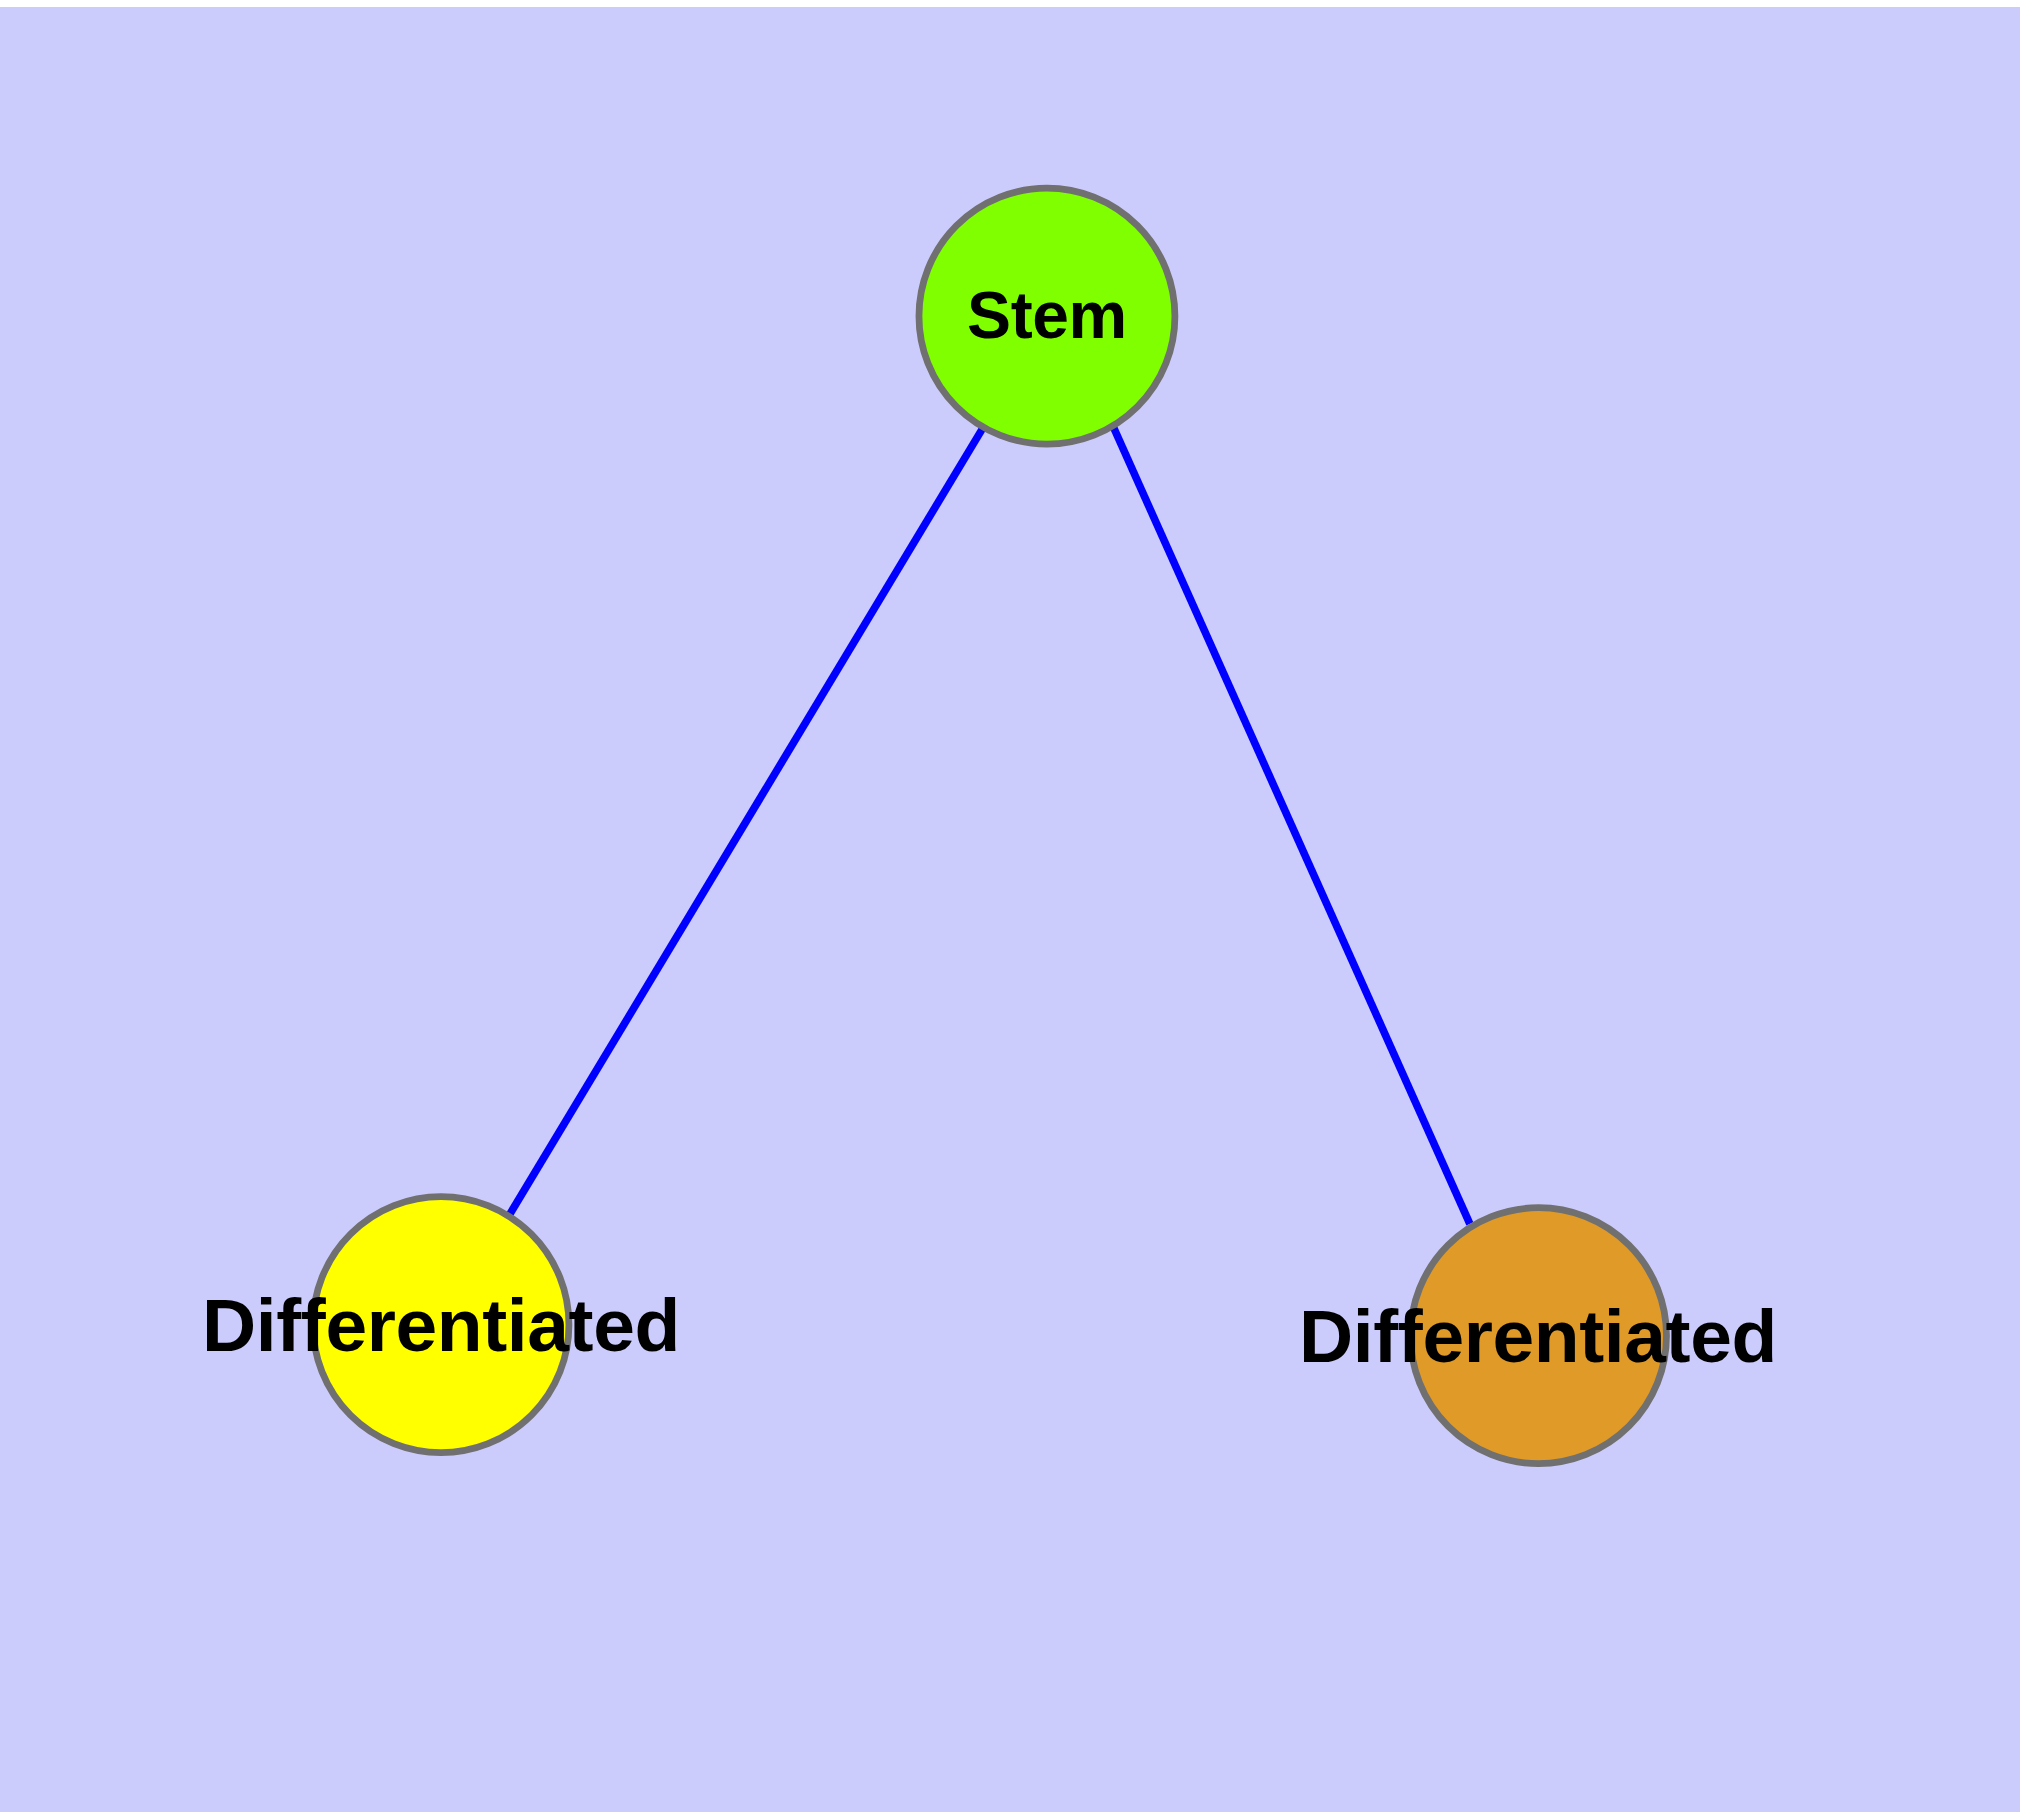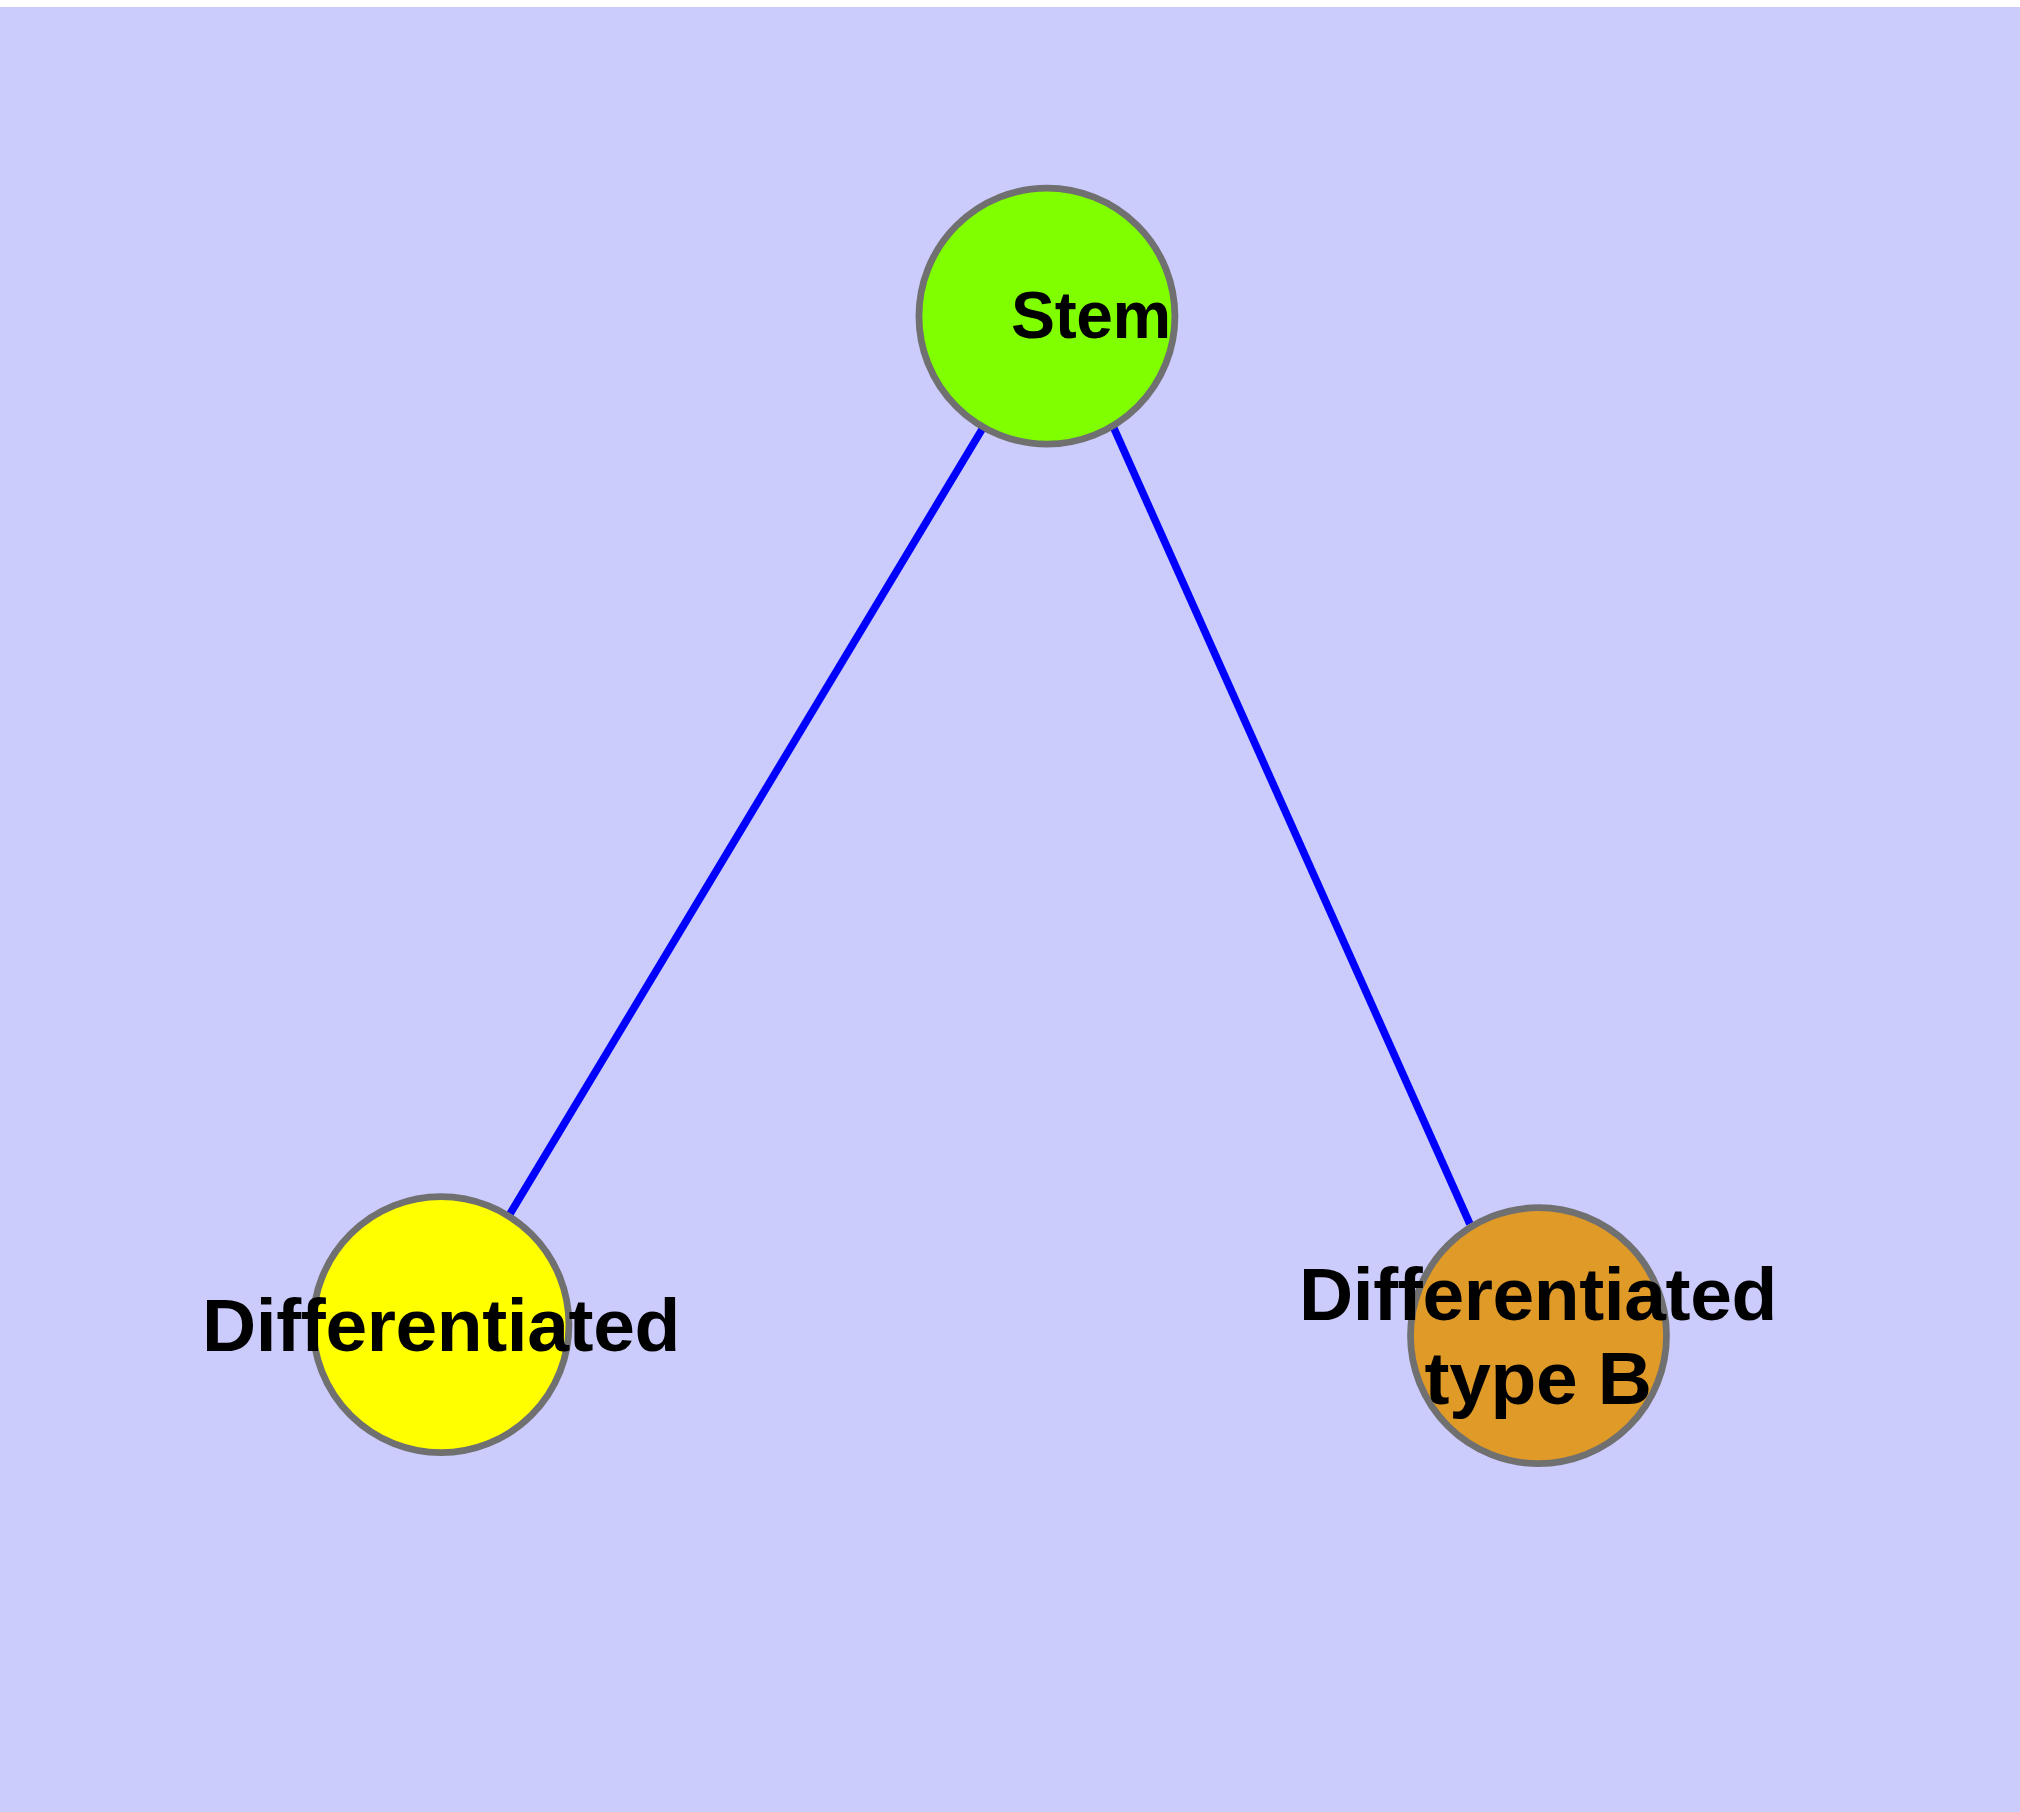--- a/index.html
+++ b/index.html
@@ -48,21 +48,20 @@
     font-weight: bold;
     text-align: center;
     line-height: 1.12;
     white-space: pre;
     letter-spacing: -0.4px;
     pointer-events: none;
     transform: translate(-50%, -50%);
   }
   .label-stem {
     font-size: 66px;
-    margin-left: 44px;
   }
   .label-leaf {
     font-size: 75px;
   }
 </style>
 </head>
 <body>
 
 <div id="canvas">
 
@@ -76,17 +75,17 @@
     <g id="nodes-group">
         <circle class="node-circle" cx="1235" cy="373" r="151" fill="#7fff00" stroke="#707070" stroke-width="8"></circle>
         <circle class="node-circle" cx="520" cy="1563" r="151" fill="#ffff00" stroke="#707070" stroke-width="8"></circle>
         <circle class="node-circle" cx="1815" cy="1576" r="151" fill="#e09a28" stroke="#707070" stroke-width="8"></circle>
       </g>
   </svg>
 
   <div id="labels-layer">
       <div class="node-label label-stem" style="left: 1047px; top: 316px; font-size: 66px; color: rgb(0, 0, 0);"><span>Stem</span></div>
       <div class="node-label label-leaf" style="left: 441px; top: 1325px; font-size: 75px; color: rgb(0, 0, 0);"><span>Differentiated</span><br></div>
-      <div class="node-label label-leaf" style="left: 1538px; top: 1336px; font-size: 75px; color: rgb(0, 0, 0);"><span>Differentiated</span><br><span>type B</span></div>
+      <div class="node-label label-leaf" style="left: 1538px; top: 1336px; font-size: 75px; color: rgb(0, 0, 0);"><span>Differentiated</span><br></div>
     </div>
 
 </div>
 
 
 </body></html>

